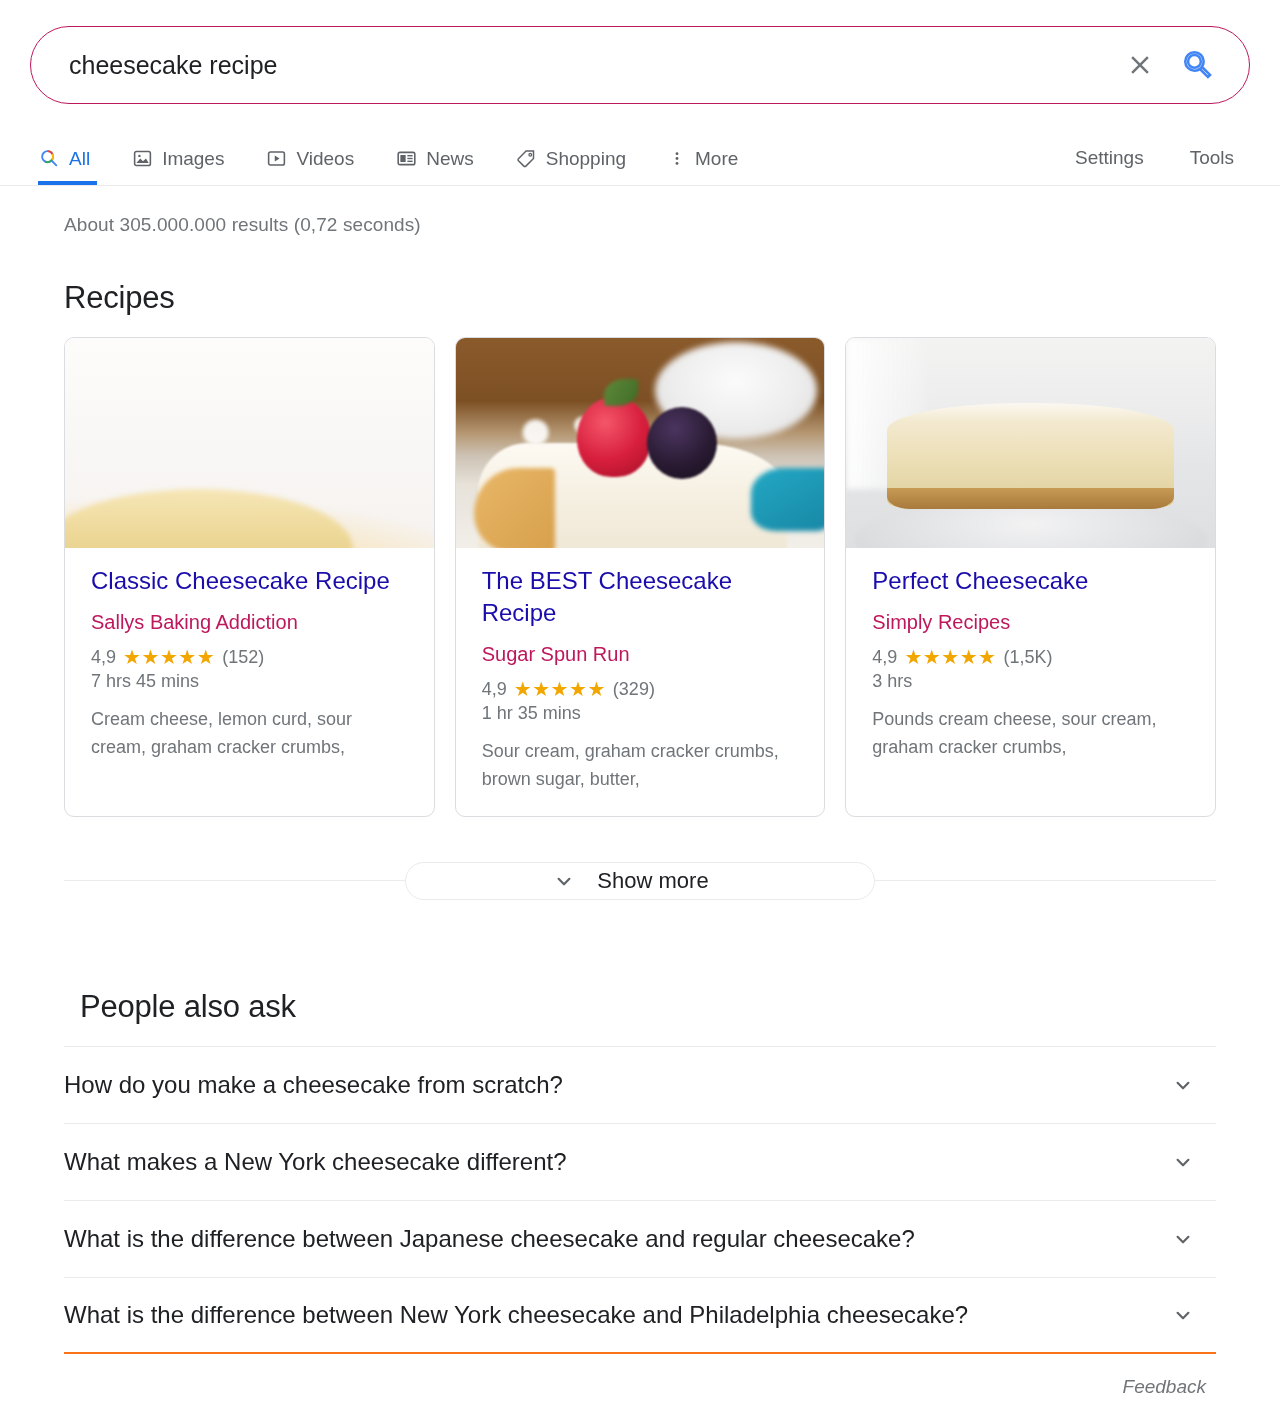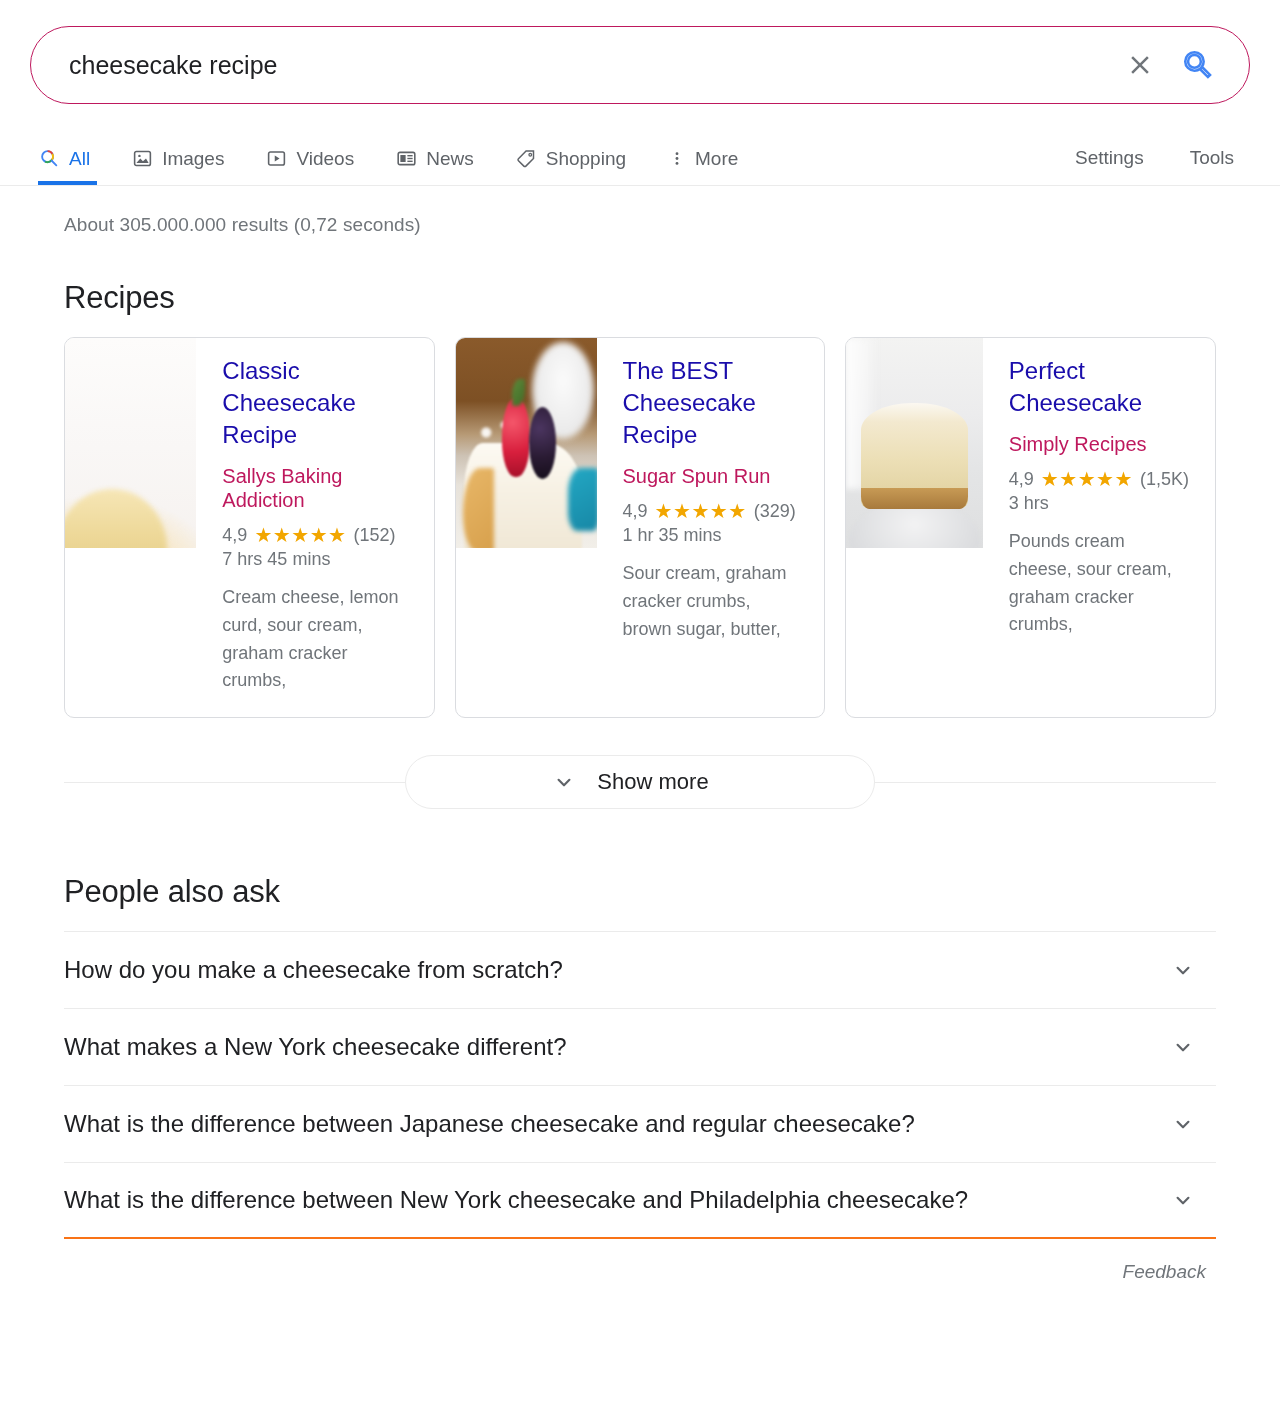--- a/index.html
+++ b/index.html
@@ -95,21 +95,21 @@
     padding: 21px 34px 0 34px;
   }
   .card {
     width: 374px;
     border: 1px solid #dadce0;
     border-radius: 10px;
     overflow: hidden;
     background: #fff;
     cursor: pointer;
     display: flex;
-    flex-direction: row;
+    flex-direction: column;
   }
   .card-img { height: 210px; width: 100%; position: relative; overflow: hidden; }
 
   
   .img-classic {
     background:
       radial-gradient(ellipse 150% 70% at 28% 118%, #e8cf84 0%, #f0dda6 26%, #f7ead0 44%, rgba(250,245,238,0) 62%),
       linear-gradient(180deg, #fdfcfb 0%, #f9f7f6 52%, #f6f2ef 100%);
   }
   .img-classic::after {
@@ -240,38 +240,38 @@
   .show-more-row {
     display: flex; align-items: center;
     padding: 0 34px;
     margin-top: 34px;
     height: 60px;
   }
   .sm-line { flex: 1 1 auto; height: 1px; background: #ebebeb; }
   .show-more-btn {
     display: flex; align-items: center; justify-content: center;
     gap: 20px;
-    width: 470px; height: 54px;
+    width: 470px; height: 38px;
     border: 1px solid #ebebeb;
     border-radius: 30px;
     background: #fff;
     cursor: pointer;
     font-size: 22px;
     color: #202124;
     font-family: "Liberation Sans", sans-serif;
     padding-right: 26px;
   }
 
   
   .paa-title {
     font-size: 31px;
     color: #202124;
     font-weight: 400;
     padding: 62px 0 0 34px;
-    margin: 0;
+    margin: 16px;
     letter-spacing: -.2px;
   }
   .paa-list { padding: 0 34px; margin-top: 21px; }
   .paa-item {
     border-top: 1px solid #ebebeb;
     display: flex; align-items: center;
     justify-content: space-between;
     height: 77px;
     cursor: pointer;
   }

